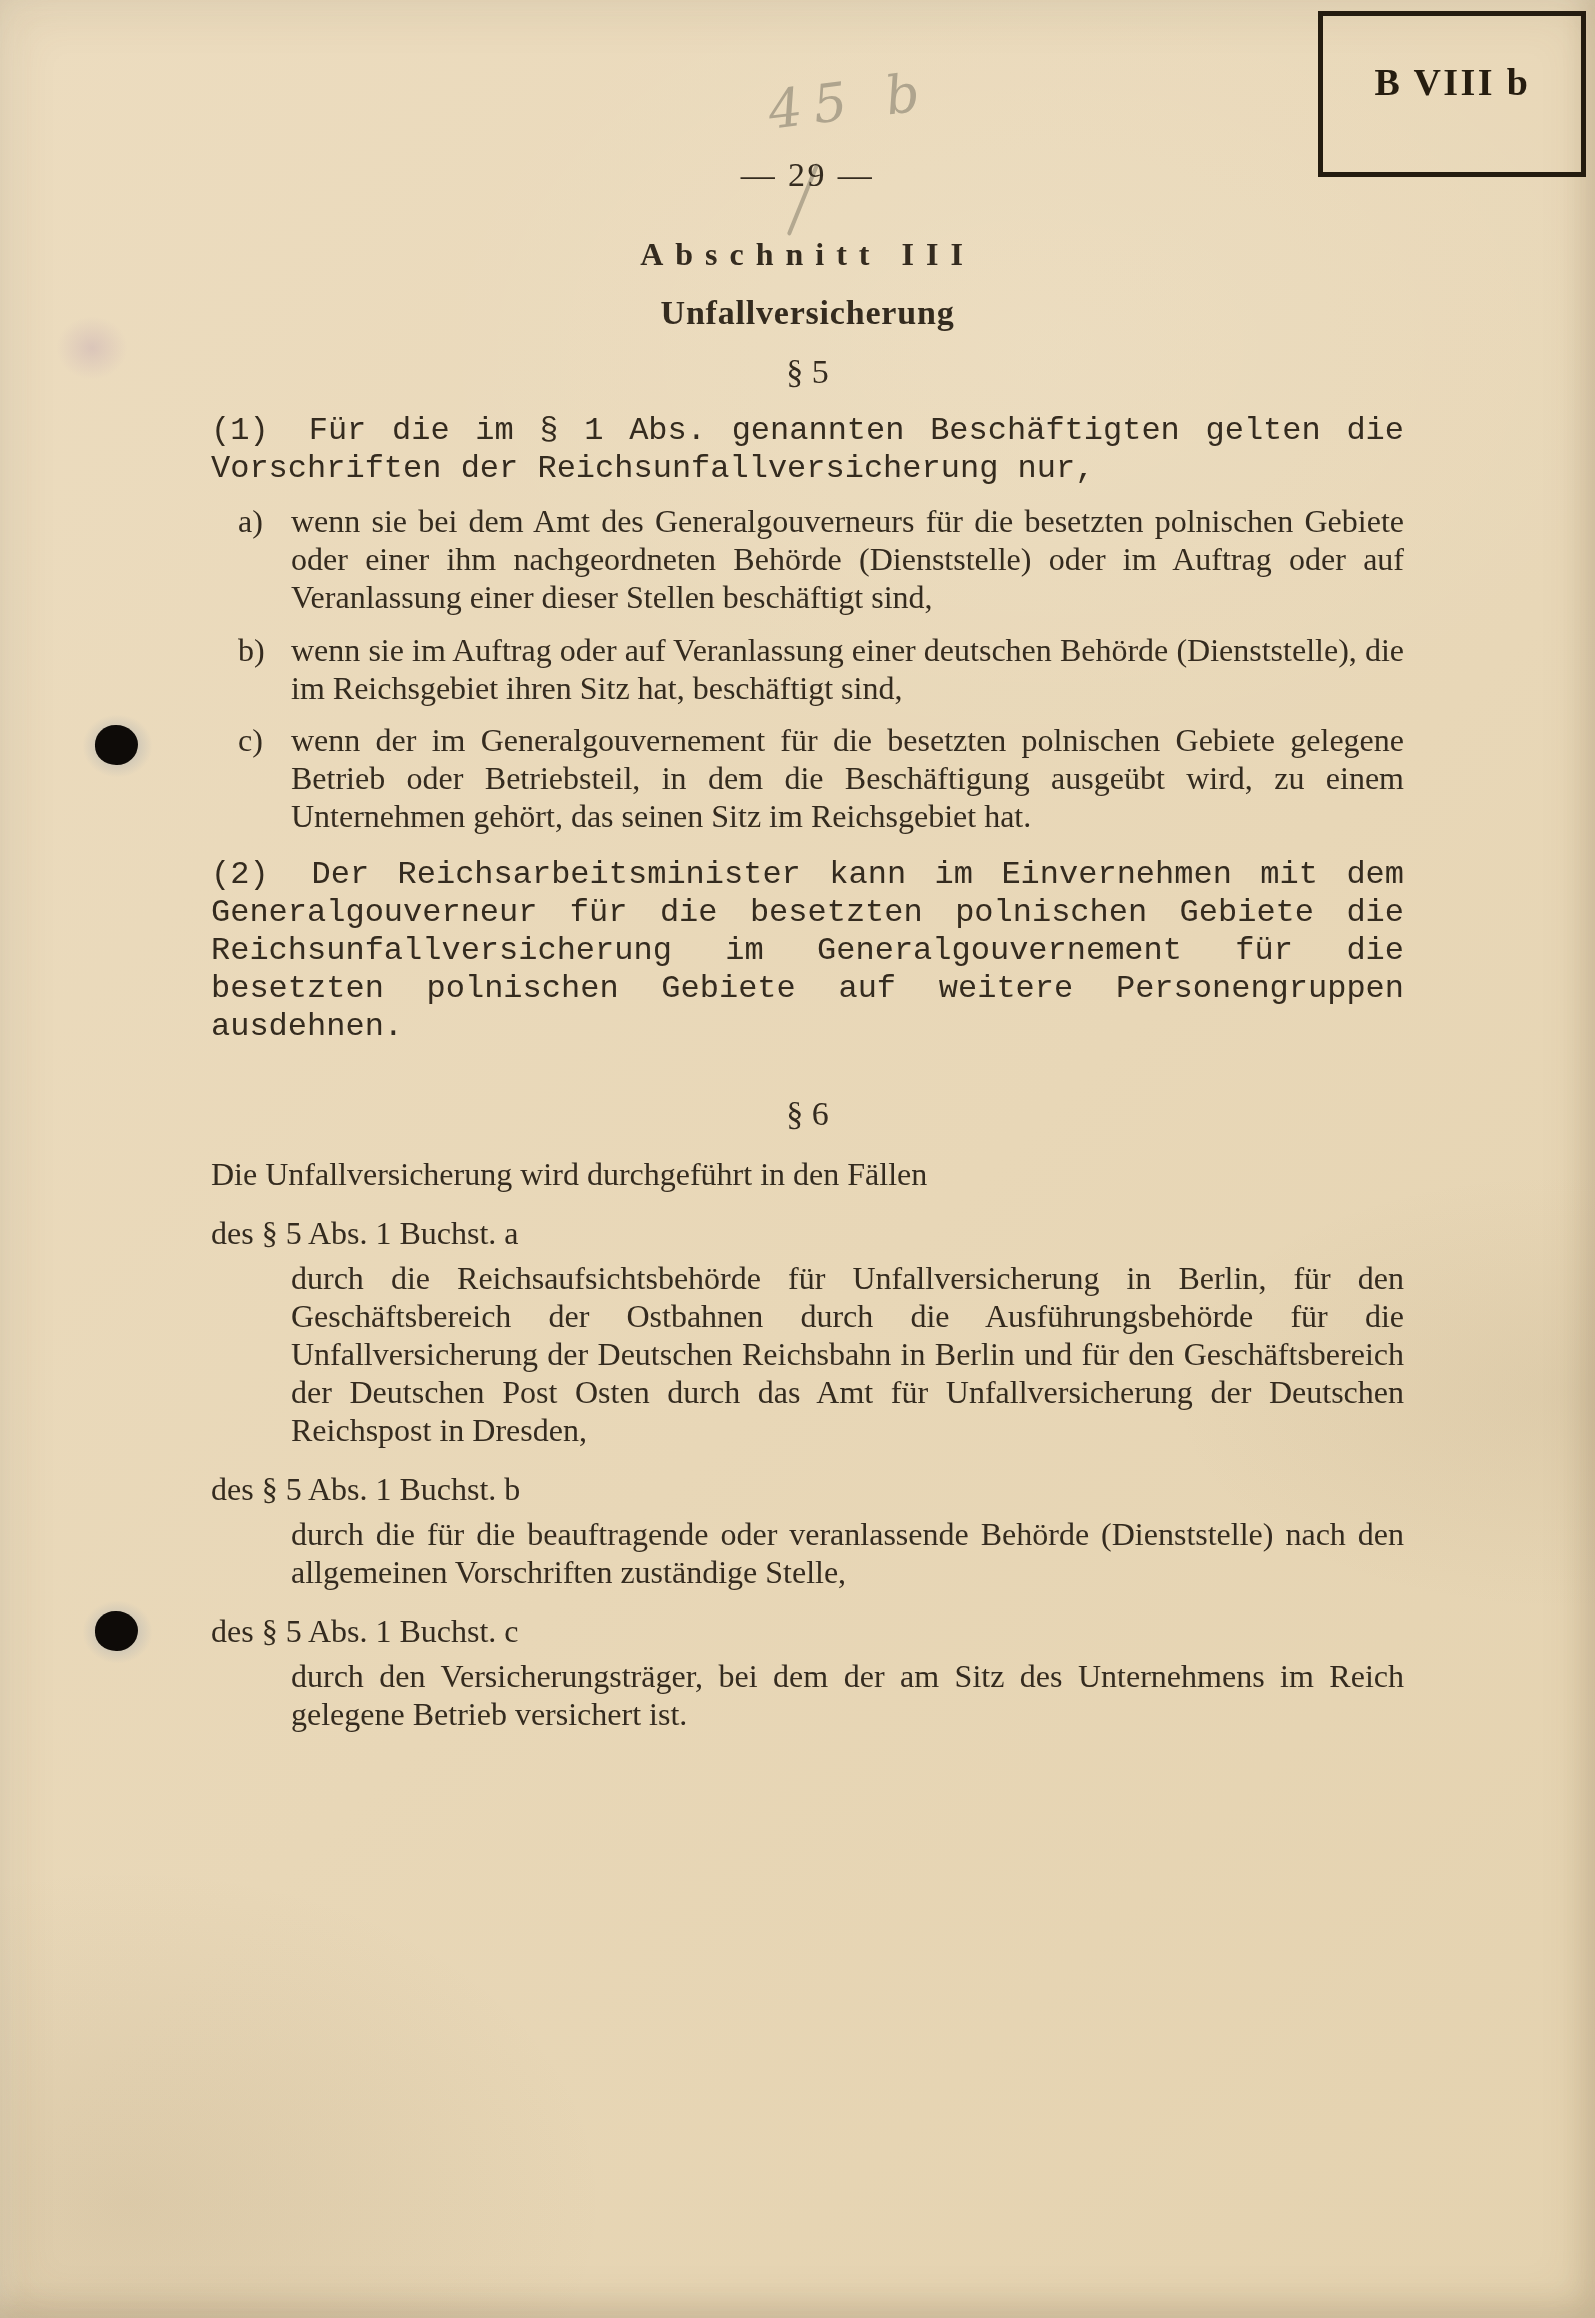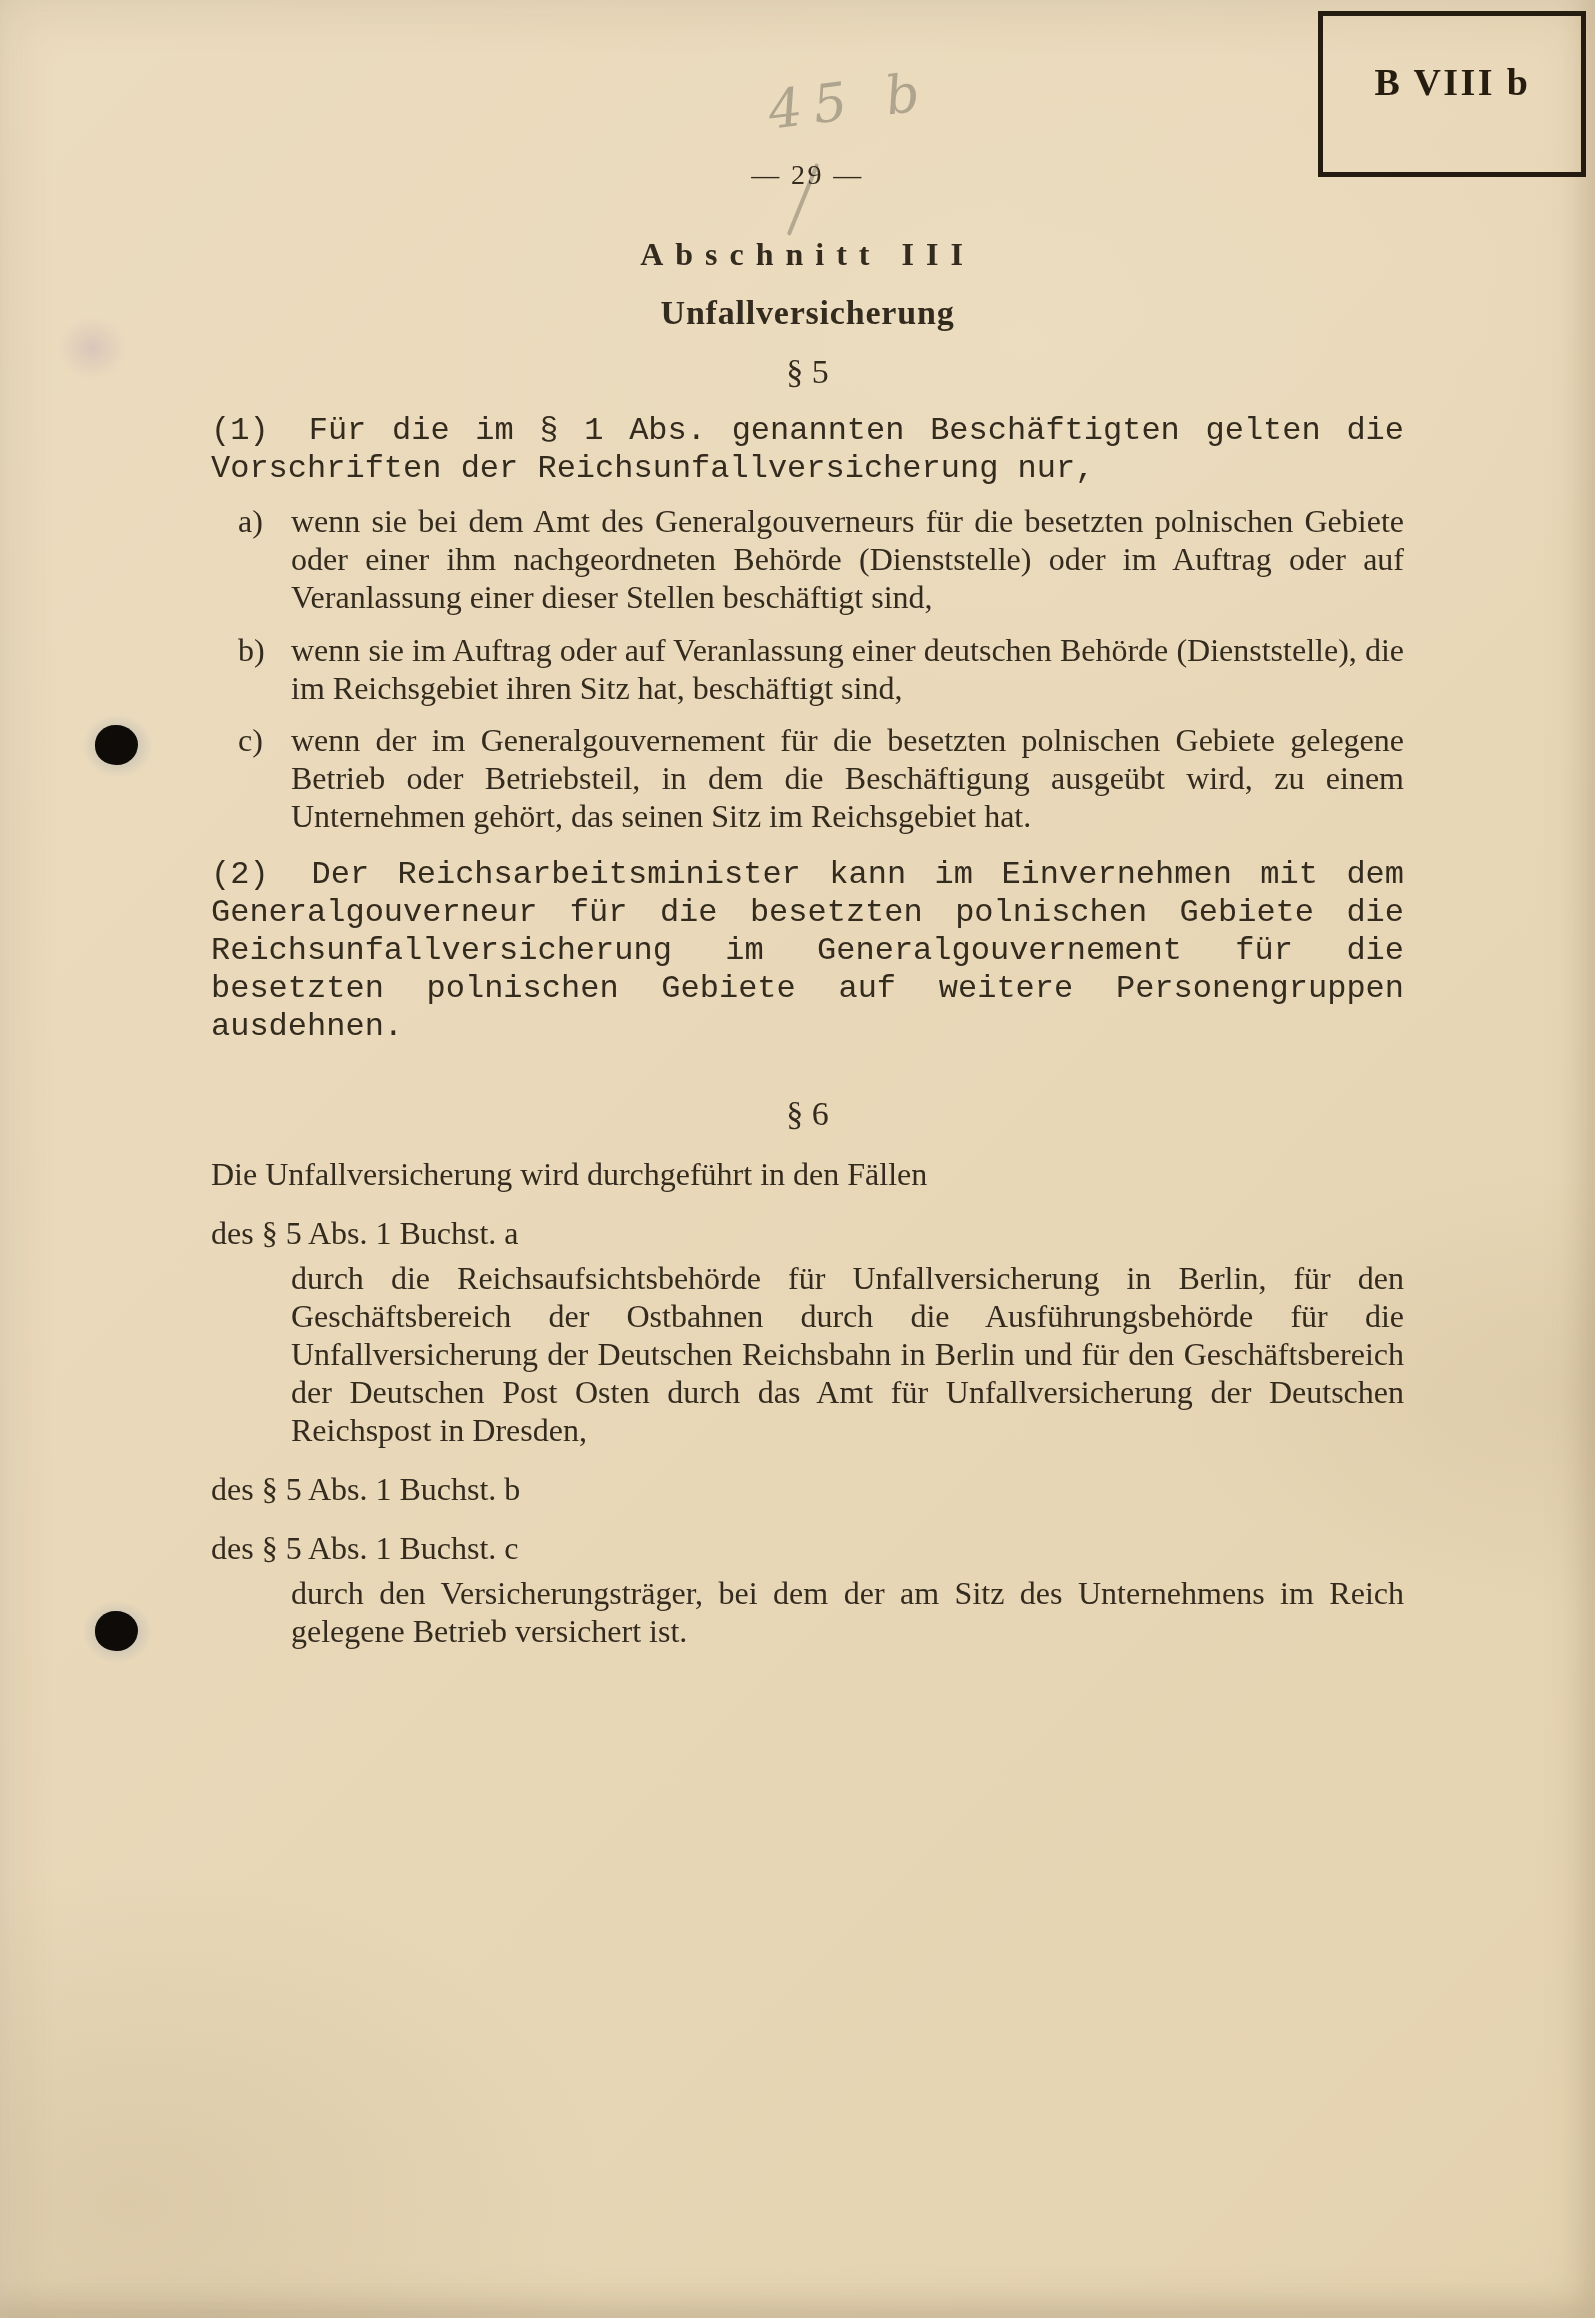--- a/index.html
+++ b/index.html
@@ -108,21 +108,21 @@
     left: 211px;
     top: 0;
     width: 1193px;
     font-size: 32px;
     line-height: 38px;
   }
 
   .page-number {
     margin-top: 156px;
     text-align: center;
-    font-size: 28px;
+    font-size: 34px;
     letter-spacing: 2.4px;
   }
 
   .section-heading {
     margin: 41px 0 0;
     text-align: center;
     font-size: 32px;
     font-weight: bold;
     letter-spacing: 12px;
   }
@@ -231,20 +231,21 @@
 
     <p class="intro">Die Unfallversicherung wird durchgeführt in den Fällen</p>
 
     <div class="case">
       <div class="case-ref">des § 5 Abs. 1 Buchst. a</div>
       <div class="case-text">durch die Reichsaufsichtsbehörde für Unfallversicherung in Berlin, für den Geschäftsbereich der Ostbahnen durch die Ausführungsbehörde für die Unfallversicherung der Deutschen Reichsbahn in Berlin und für den Geschäftsbereich der Deutschen Post Osten durch das Amt für Unfallversicherung der Deutschen Reichspost in Dresden,</div>
     </div>
 
     <div class="case">
       <div class="case-ref">des § 5 Abs. 1 Buchst. b</div>
+      <div class="case-text">durch die für die beauftragende oder veranlassende Behörde (Dienststelle) nach den allgemeinen Vorschriften zuständige Stelle,</div>
     </div>
 
     <div class="case">
       <div class="case-ref">des § 5 Abs. 1 Buchst. c</div>
       <div class="case-text">durch den Versicherungsträger, bei dem der am Sitz des Unternehmens im Reich gelegene Betrieb versichert ist.</div>
     </div>
 
   </div>
 </div>
 

